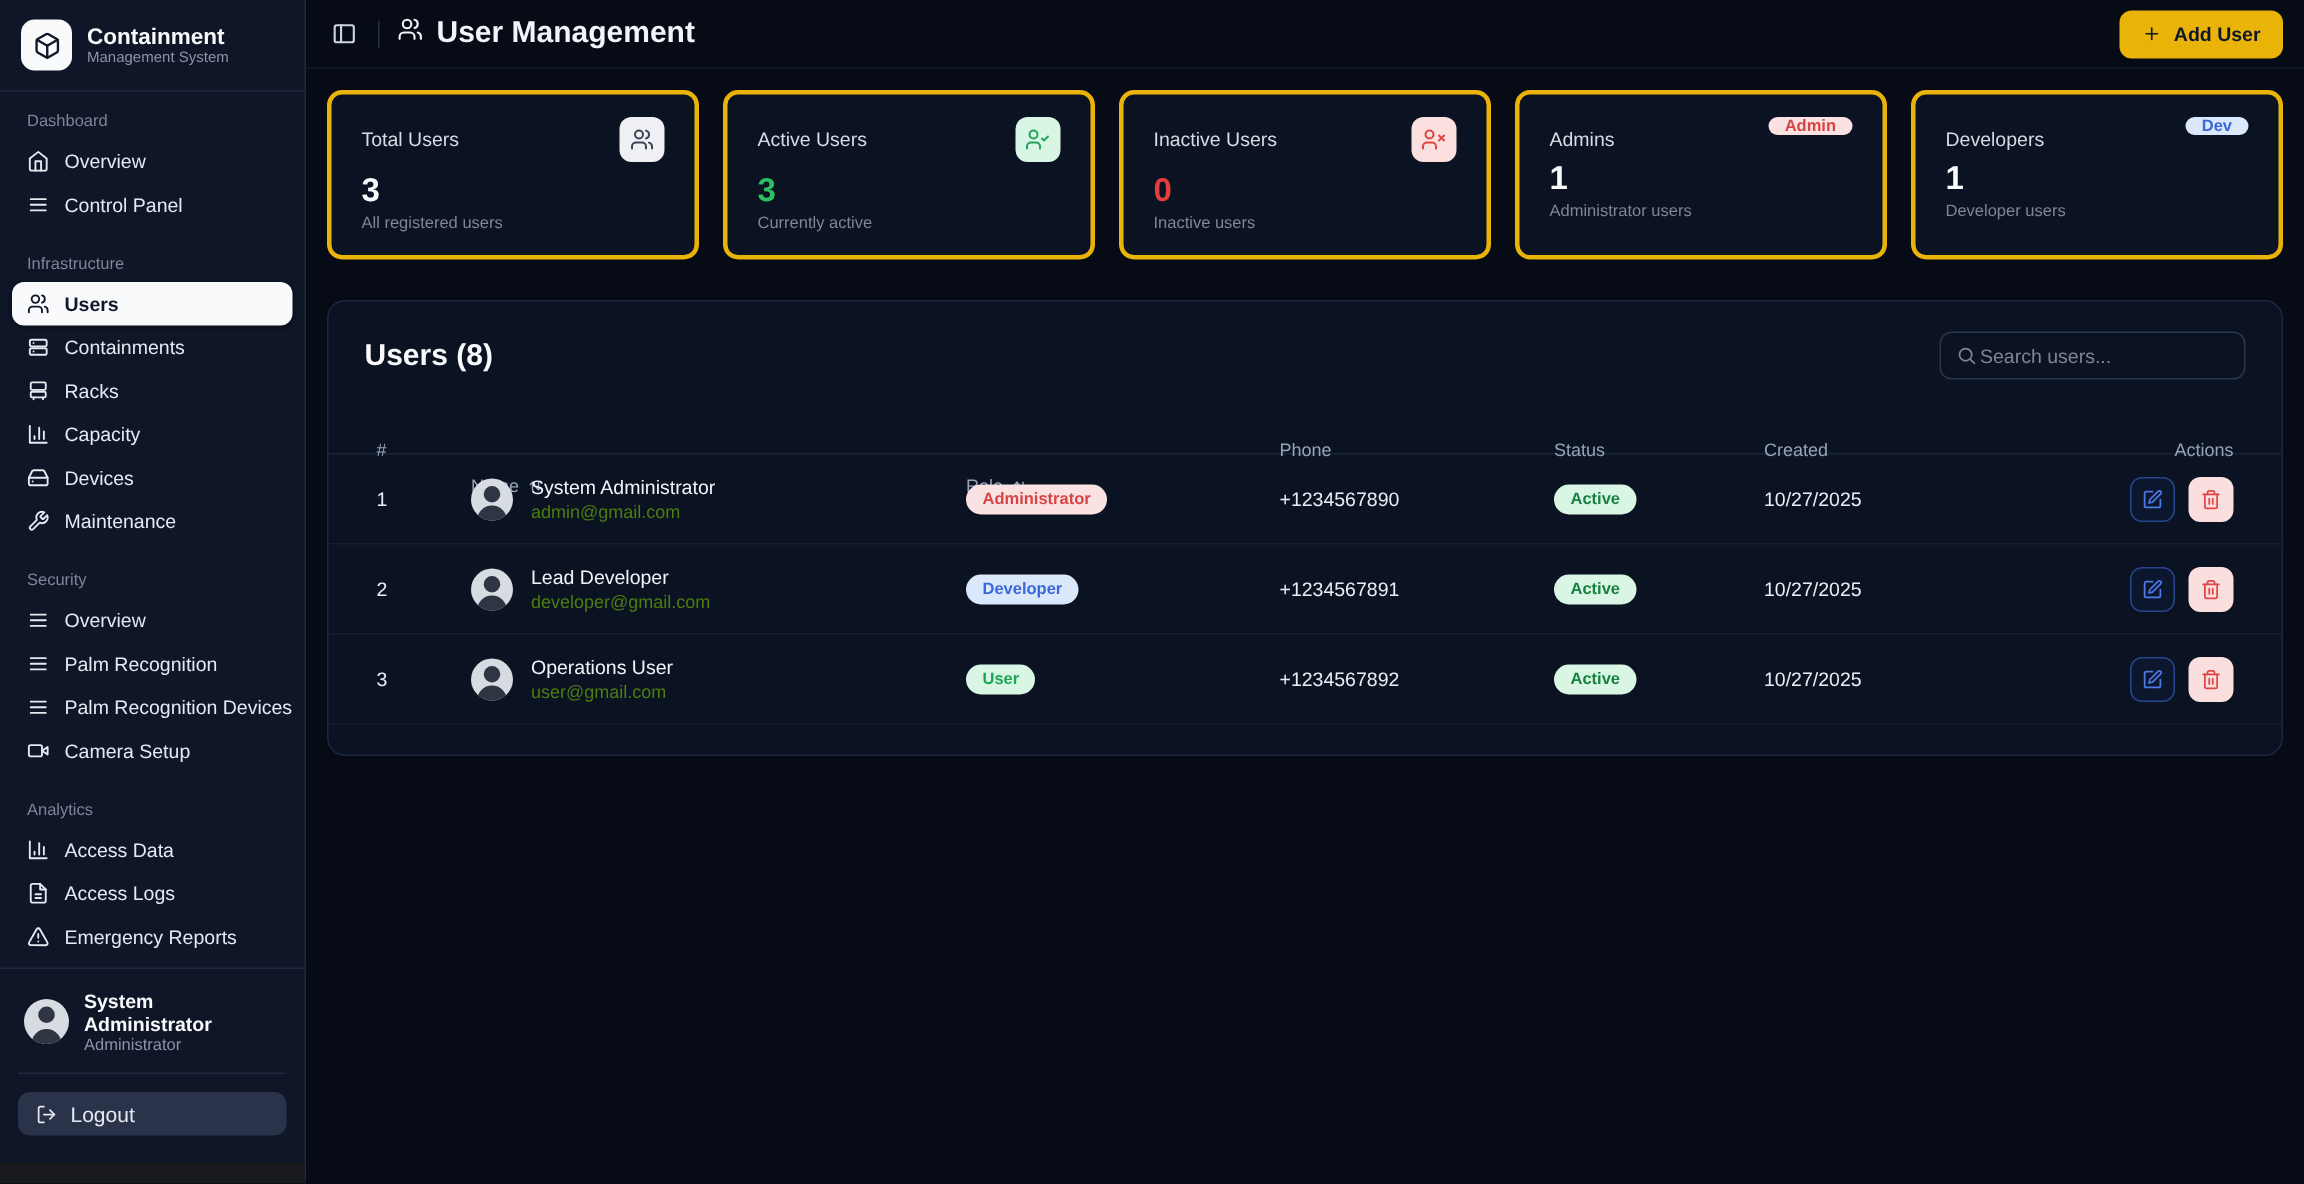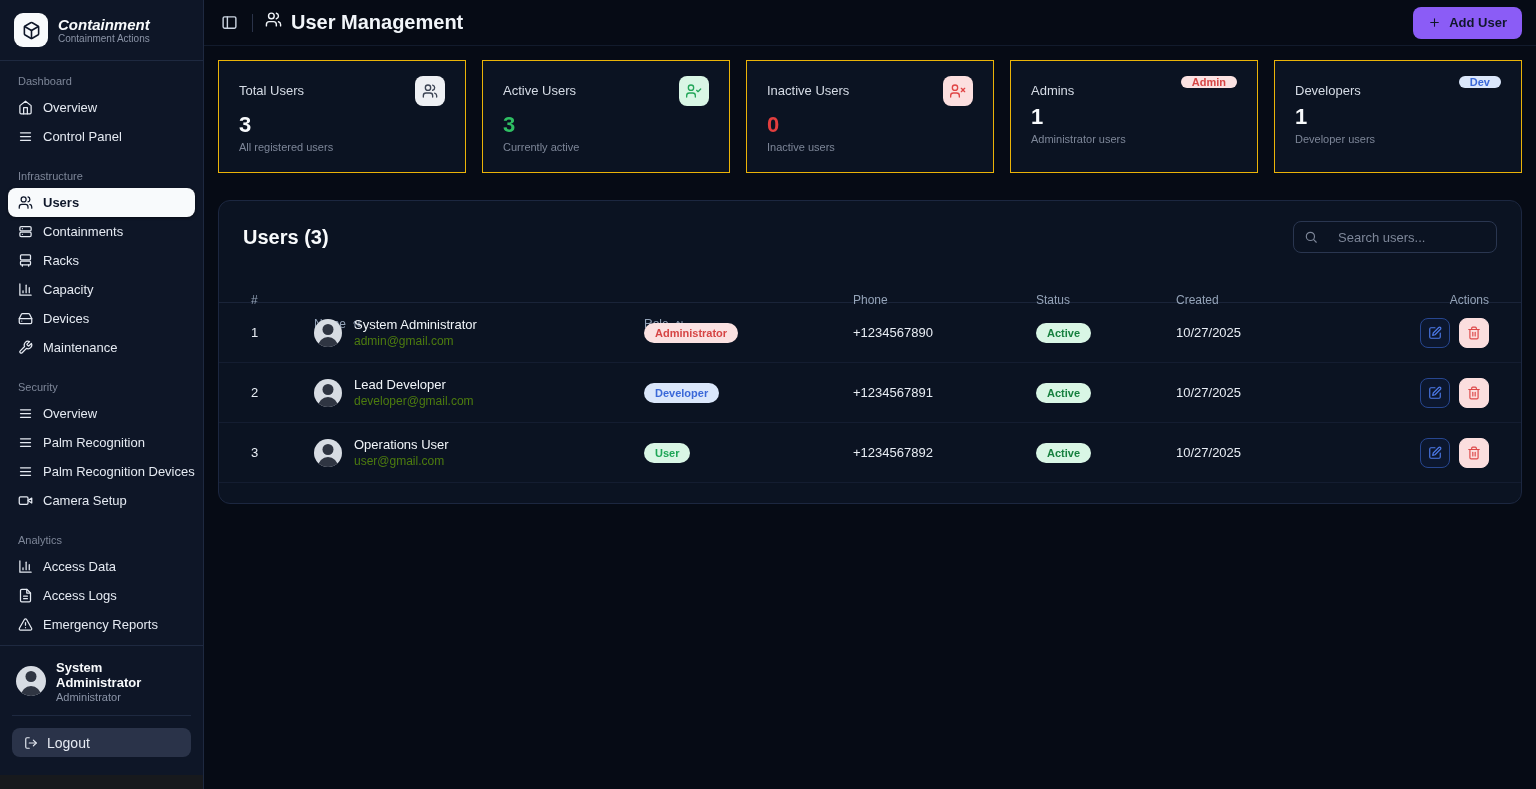--- a/index.html
+++ b/index.html
@@ -11,21 +11,21 @@
   svg.ic { fill:none; stroke:currentColor; stroke-width:2; stroke-linecap:round; stroke-linejoin:round; }
 
   
   .sidebar { width:204px; min-width:204px; height:789px; background:#0e1627;
     border-right:1px solid #1e2940; display:flex; flex-direction:column; }
   .side-header { display:flex; align-items:center; gap:10px; padding:13px 14px;
     border-bottom:1px solid #1e2940; }
   .logo-box { width:34px; height:34px; min-width:34px; background:#f8fafc; border-radius:9px;
     display:flex; align-items:center; justify-content:center; color:#0f172a; }
   .logo-box svg { width:19px; height:19px; }
-  .brand-name { font-size:15px; font-weight:700; color:#f8fafc; line-height:1.15;font-style:italic; }
+  .brand-name { font-size:15px; font-weight:700; color:#f8fafc; line-height:1.15; }
   .brand-sub { font-size:10px; color:#8b94a7; }
 
   .nav { flex:1; padding:8px 8px 0; overflow:hidden; }
   .nav-section { margin-bottom:13px; }
   .nav-section-title { font-size:11px; color:#7d8698; padding:6px 10px; }
   .nav-item { display:flex; align-items:center; gap:10px; height:29px; padding:0 10px;
     border-radius:8px; font-size:13px; color:#e5eaf2; cursor:pointer; white-space:nowrap; }
   .nav-item svg { width:15px; height:15px; min-width:15px; }
   .nav-item.active { background:#f8fafc; color:#0f172a; font-weight:700;
     box-shadow:0 1px 3px rgba(0,0,0,.5); }
@@ -51,29 +51,29 @@
   .main { flex:1; display:flex; flex-direction:column; }
   .topbar { height:46px; min-height:46px; display:flex; align-items:center; gap:12px;
     padding:0 14px; border-bottom:1px solid #121b2c; }
   .icon-btn { background:none; border:none; color:#cbd5e1; width:22px; height:22px;
     display:flex; align-items:center; justify-content:center; cursor:pointer; }
   .icon-btn svg { width:17px; height:17px; }
   .v-div { width:1px; height:18px; background:#2a3349; }
   .topbar-title { display:flex; gap:9px; font-size:20px; font-weight:700;
     color:#f1f5f9; }
   .topbar-title svg { width:17px; height:17px; }
-  .add-user-btn { margin-left:auto; height:32px; background:#8b5cf6; color:#0f172a; border:none;
+  .add-user-btn { margin-left:auto; height:32px; background:#eab308; color:#0f172a; border:none;
     border-radius:8px; padding:0 15px; display:flex; align-items:center; gap:8px; font-size:13px;
     font-weight:600; font-family:inherit; cursor:pointer; }
   .add-user-btn svg { width:13px; height:13px; }
 
   
   .stats-row { display:flex; gap:16px; padding:14px 14px 0; }
-  .stat-card { flex:1; height:113px; background:#0b1322; border:1px solid #eab308;
-    border-radius:0; padding:15px 20px; }
+  .stat-card { flex:1; height:113px; background:#0b1322; border:3px solid #eab308;
+    border-radius:10px; padding:15px 20px; }
   .stat-head { display:flex; justify-content:space-between; align-items:flex-start; }
   .stat-title { font-size:13px; color:#d6dce6; padding-top:7px; }
   .icon-chip { width:30px; height:30px; border-radius:8px; display:flex; align-items:center;
     justify-content:center; }
   .icon-chip svg { width:16px; height:16px; }
   .chip-neutral { background:#eef0f4; color:#3c4454; }
   .chip-green { background:#d9f6e5; color:#22a558; }
   .chip-red { background:#fcdfdf; color:#e04545; }
   .stat-value { font-size:22px; font-weight:700; margin-top:6px; color:#f8fafc; }
   .value-green { color:#2fbf63; }
@@ -82,21 +82,21 @@
   .pill { font-size:11px; font-weight:700; border-radius:999px; padding:0 11px; }
   .pill-admin { background:#fbe2e2; color:#d64545; }
   .pill-dev { background:#dbe7fb; color:#3b68d8; }
 
   
   .table-card { margin:27px 14px 0; background:#0b1322; border:1px solid #1c2740;
     border-radius:12px; padding-bottom:20px; }
   .table-head { display:flex; justify-content:space-between; align-items:center;
     padding:20px 24px 16px; }
   .table-title { font-size:20px; font-weight:800; color:#f8fafc; }
-  .search-box { display:flex; align-items:center; gap:20px; width:204px; height:32px;
+  .search-box { display:flex; align-items:center; gap:2px; width:204px; height:32px;
     border:1px solid #2a3650; border-radius:8px; padding:0 10px; color:#7d8698; }
   .search-box svg { width:14px; height:14px; min-width:14px; }
   .search-box input { flex:1; background:transparent; border:none; outline:none;
     color:#cbd5e1; font-size:13px; font-family:inherit; width:100%; }
   .search-box input::placeholder { color:#7d8698; }
 
   .t-header, .t-row { display:grid;
     grid-template-columns:63px 330px 209px 183px 140px 1fr 92px;
     align-items:center; padding:0 32px; }
   .t-header { height:34px; font-size:12px; color:#94a3b8; border-bottom:1px solid #1a2439; }
@@ -128,21 +128,21 @@
   <div class="side-header">
     <div class="logo-box">
       <svg class="ic" viewBox="0 0 24 24">
           <path d="M21 8a2 2 0 0 0-1-1.73l-7-4a2 2 0 0 0-2 0l-7 4A2 2 0 0 0 3 8v8a2 2 0 0 0 1 1.73l7 4a2 2 0 0 0 2 0l7-4A2 2 0 0 0 21 16Z"></path>
           <path d="m3.3 7 8.7 5 8.7-5"></path>
           <path d="M12 22V12"></path>
         </svg>
     </div>
     <div>
       <div class="brand-name">Containment</div>
-      <div class="brand-sub">Containment Actions</div>
+      <div class="brand-sub">Management System</div>
     </div>
   </div>
 
   <nav class="nav">
 
     <div class="nav-section">
       <div class="nav-section-title">Dashboard</div>
       <div class="nav-item">
         <svg class="ic" viewBox="0 0 24 24">
             <path d="m3 9 9-7 9 7v11a2 2 0 0 1-2 2H5a2 2 0 0 1-2-2z"></path>
@@ -391,21 +391,21 @@
         <div class="stat-title">Developers</div>
         <span class="pill pill-dev">Dev</span>
       </div>
       <div class="stat-value">1</div>
       <div class="stat-sub">Developer users</div>
     </div>
   </section>
 
   <section class="table-card">
     <div class="table-head">
-      <div class="table-title">Users (3)</div>
+      <div class="table-title">Users (8)</div>
       <div class="search-box">
         <svg class="ic" viewBox="0 0 24 24">
             <circle cx="11" cy="11" r="7"></circle>
             <line x1="21" y1="21" x2="16.65" y2="16.65"></line>
           </svg>
         <input type="text" placeholder="Search users..." style="">
       </div>
     </div>
 
     <div class="t-header">

